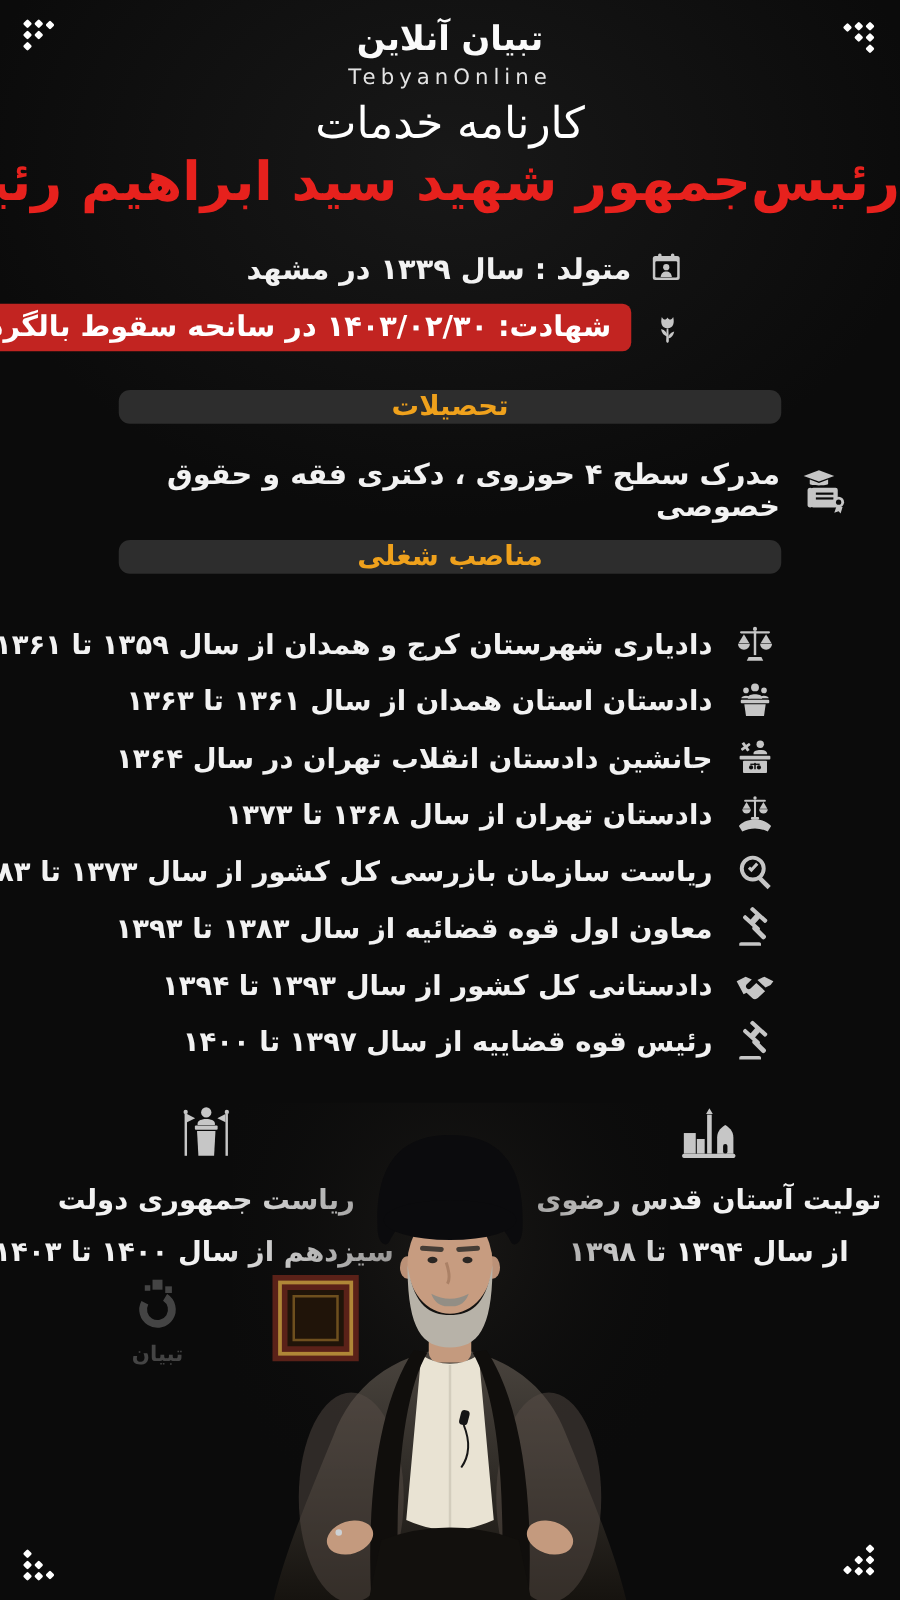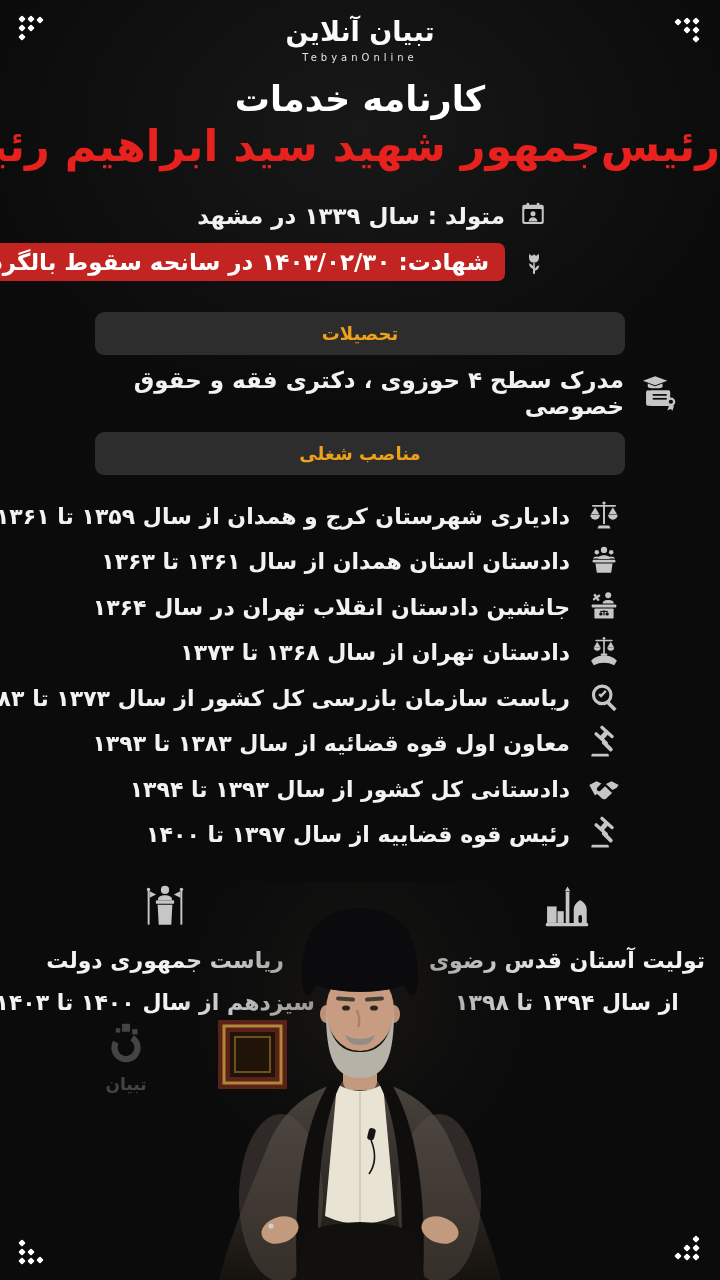--- a/index.html
+++ b/index.html
@@ -5,31 +5,31 @@
   html,body{margin:0;padding:0;background:#111;}
   body{display:flex;justify-content:center;}
   .poster{
     position:relative;width:720px;height:1280px;overflow:hidden;
     background:radial-gradient(ellipse 620px 460px at 50% 130px,#181818 0%,#0b0b0b 62%),#0b0b0b;
     font-family:"DejaVu Sans","Liberation Sans",sans-serif;color:#f2f2f2;
   }
   .center{position:absolute;left:0;right:0;text-align:center;}
   .fa{direction:rtl;}
   .logo-fa{top:16px;font-size:27px;font-weight:700;color:#fafafa;}
-  .logo-en{top:52px;font-size:10px;letter-spacing:4px;color:#e3e3e3;}
-  .subtitle{top:79px;font-size:35px;font-weight:700;color:#ffffff;}
+  .logo-en{top:52px;font-size:17px;letter-spacing:4px;color:#e3e3e3;}
+  .subtitle{top:79px;font-size:35px;font-weight:400;color:#ffffff;}
   .main-title{top:121px;font-size:43px;font-weight:800;color:#e7211d;white-space:nowrap;}
   .bio-row{position:absolute;display:flex;align-items:flex-end;direction:rtl;gap:13px;}
   .birth{top:199px;right:172px;font-size:23px;font-weight:700;}
   .death{top:243px;right:170px;}
   .red-pill{background:#c22421;border-radius:7px;padding:6px 16px;font-size:23px;font-weight:700;color:#ffffff;white-space:nowrap;}
   .icn{display:inline-flex;align-items:center;justify-content:center;flex:none;}
   .icn svg{display:block;}
-  .section-bar{position:absolute;left:95px;width:530px;height:43px;background:#2d2d2d;border-radius:9px;
-    display:flex;align-items:center;justify-content:center;font-size:18px;font-weight:700;color:#efa11c;direction:rtl;}
+  .section-bar{position:absolute;left:95px;width:530px;height:27px;background:#2d2d2d;border-radius:9px;
+    display:flex;align-items:center;justify-content:center;font-size:22px;font-weight:700;color:#efa11c;direction:rtl;}
   .edu-row{position:absolute;top:367px;left:45px;right:40px;display:flex;direction:rtl;align-items:center;justify-content:center;gap:14px;font-size:23px;font-weight:700;}
   .pos-row{position:absolute;right:98px;height:38px;display:flex;direction:rtl;align-items:center;gap:16px;font-size:22px;font-weight:700;white-space:nowrap;}
   .footer-block{position:absolute;width:300px;text-align:center;}
   .fb-icon{display:flex;justify-content:center;margin-bottom:10px;}
   .fb-line{font-size:22px;font-weight:700;direction:rtl;line-height:42px;white-space:nowrap;}
   .watermark{position:absolute;left:96px;top:1022px;width:60px;text-align:center;opacity:.4;color:#9a9a9a;}
   .watermark-label{font-size:17px;font-weight:700;direction:rtl;margin-top:2px;}
   .corner{position:absolute;width:30px;height:30px;}
   .corner.tl{left:16px;top:14px;}
   .corner.tr{right:18px;top:16px;transform:scaleX(-1);}

